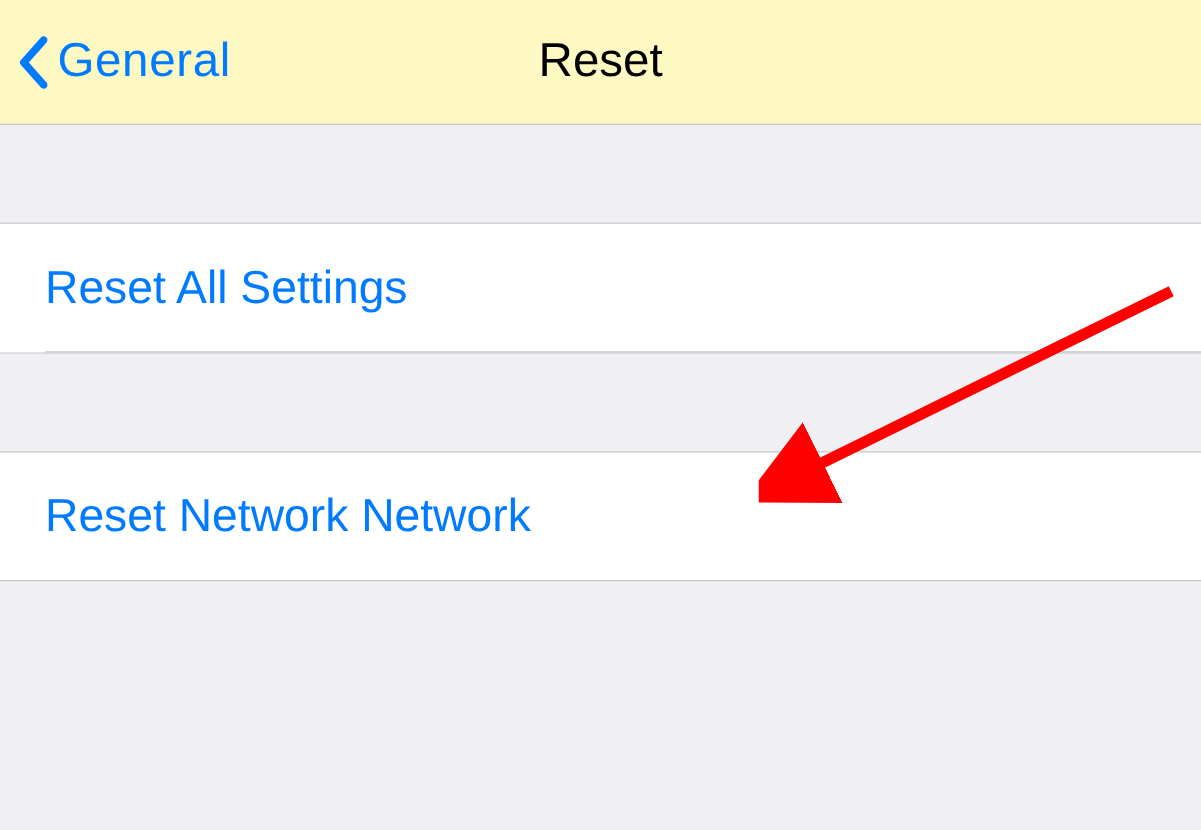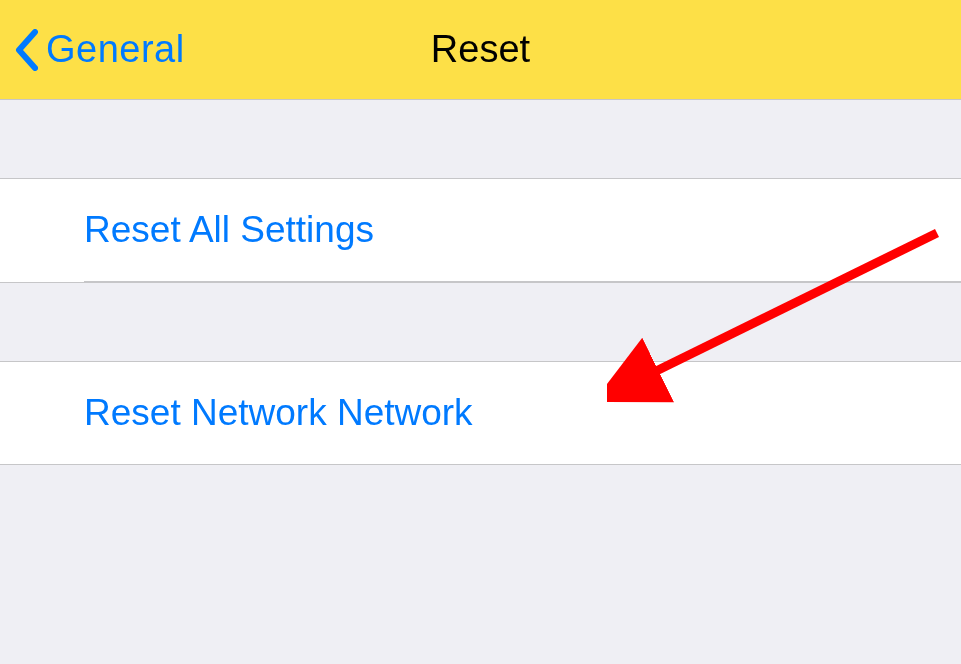--- a/index.html
+++ b/index.html
@@ -9,21 +9,21 @@
     }
     body {
       font-family: -apple-system, BlinkMacSystemFont, "Helvetica Neue", Helvetica, Arial, sans-serif;
       background: #efeff4;
       width: 961px;
       height: 664px;
       overflow: hidden;
       position: relative;
     }
     .nav-bar {
-      background: #fde047;
+      background: #fef9c3;
       height: 100px;
       border-bottom: 1px solid #c6c6c8;
       position: relative;
       display: flex;
       align-items: center;
     }
     .back-button {
       display: flex;
       align-items: center;
       color: #007aff;
@@ -50,21 +50,20 @@
       letter-spacing: 0px;
     }
     .spacer {
       height: 78px;
       background: #efeff4;
     }
     .group {
       background: #fff;
       border-top: 1px solid #c6c6c8;
       border-bottom: 1px solid #c6c6c8;
-      padding-left: 48px;
     }
     .cell {
       padding: 30px 36px;
       cursor: pointer;
     }
     .cell-label {
       color: #007aff;
       font-size: 37px;
       font-weight: 400;
       letter-spacing: 0px;

